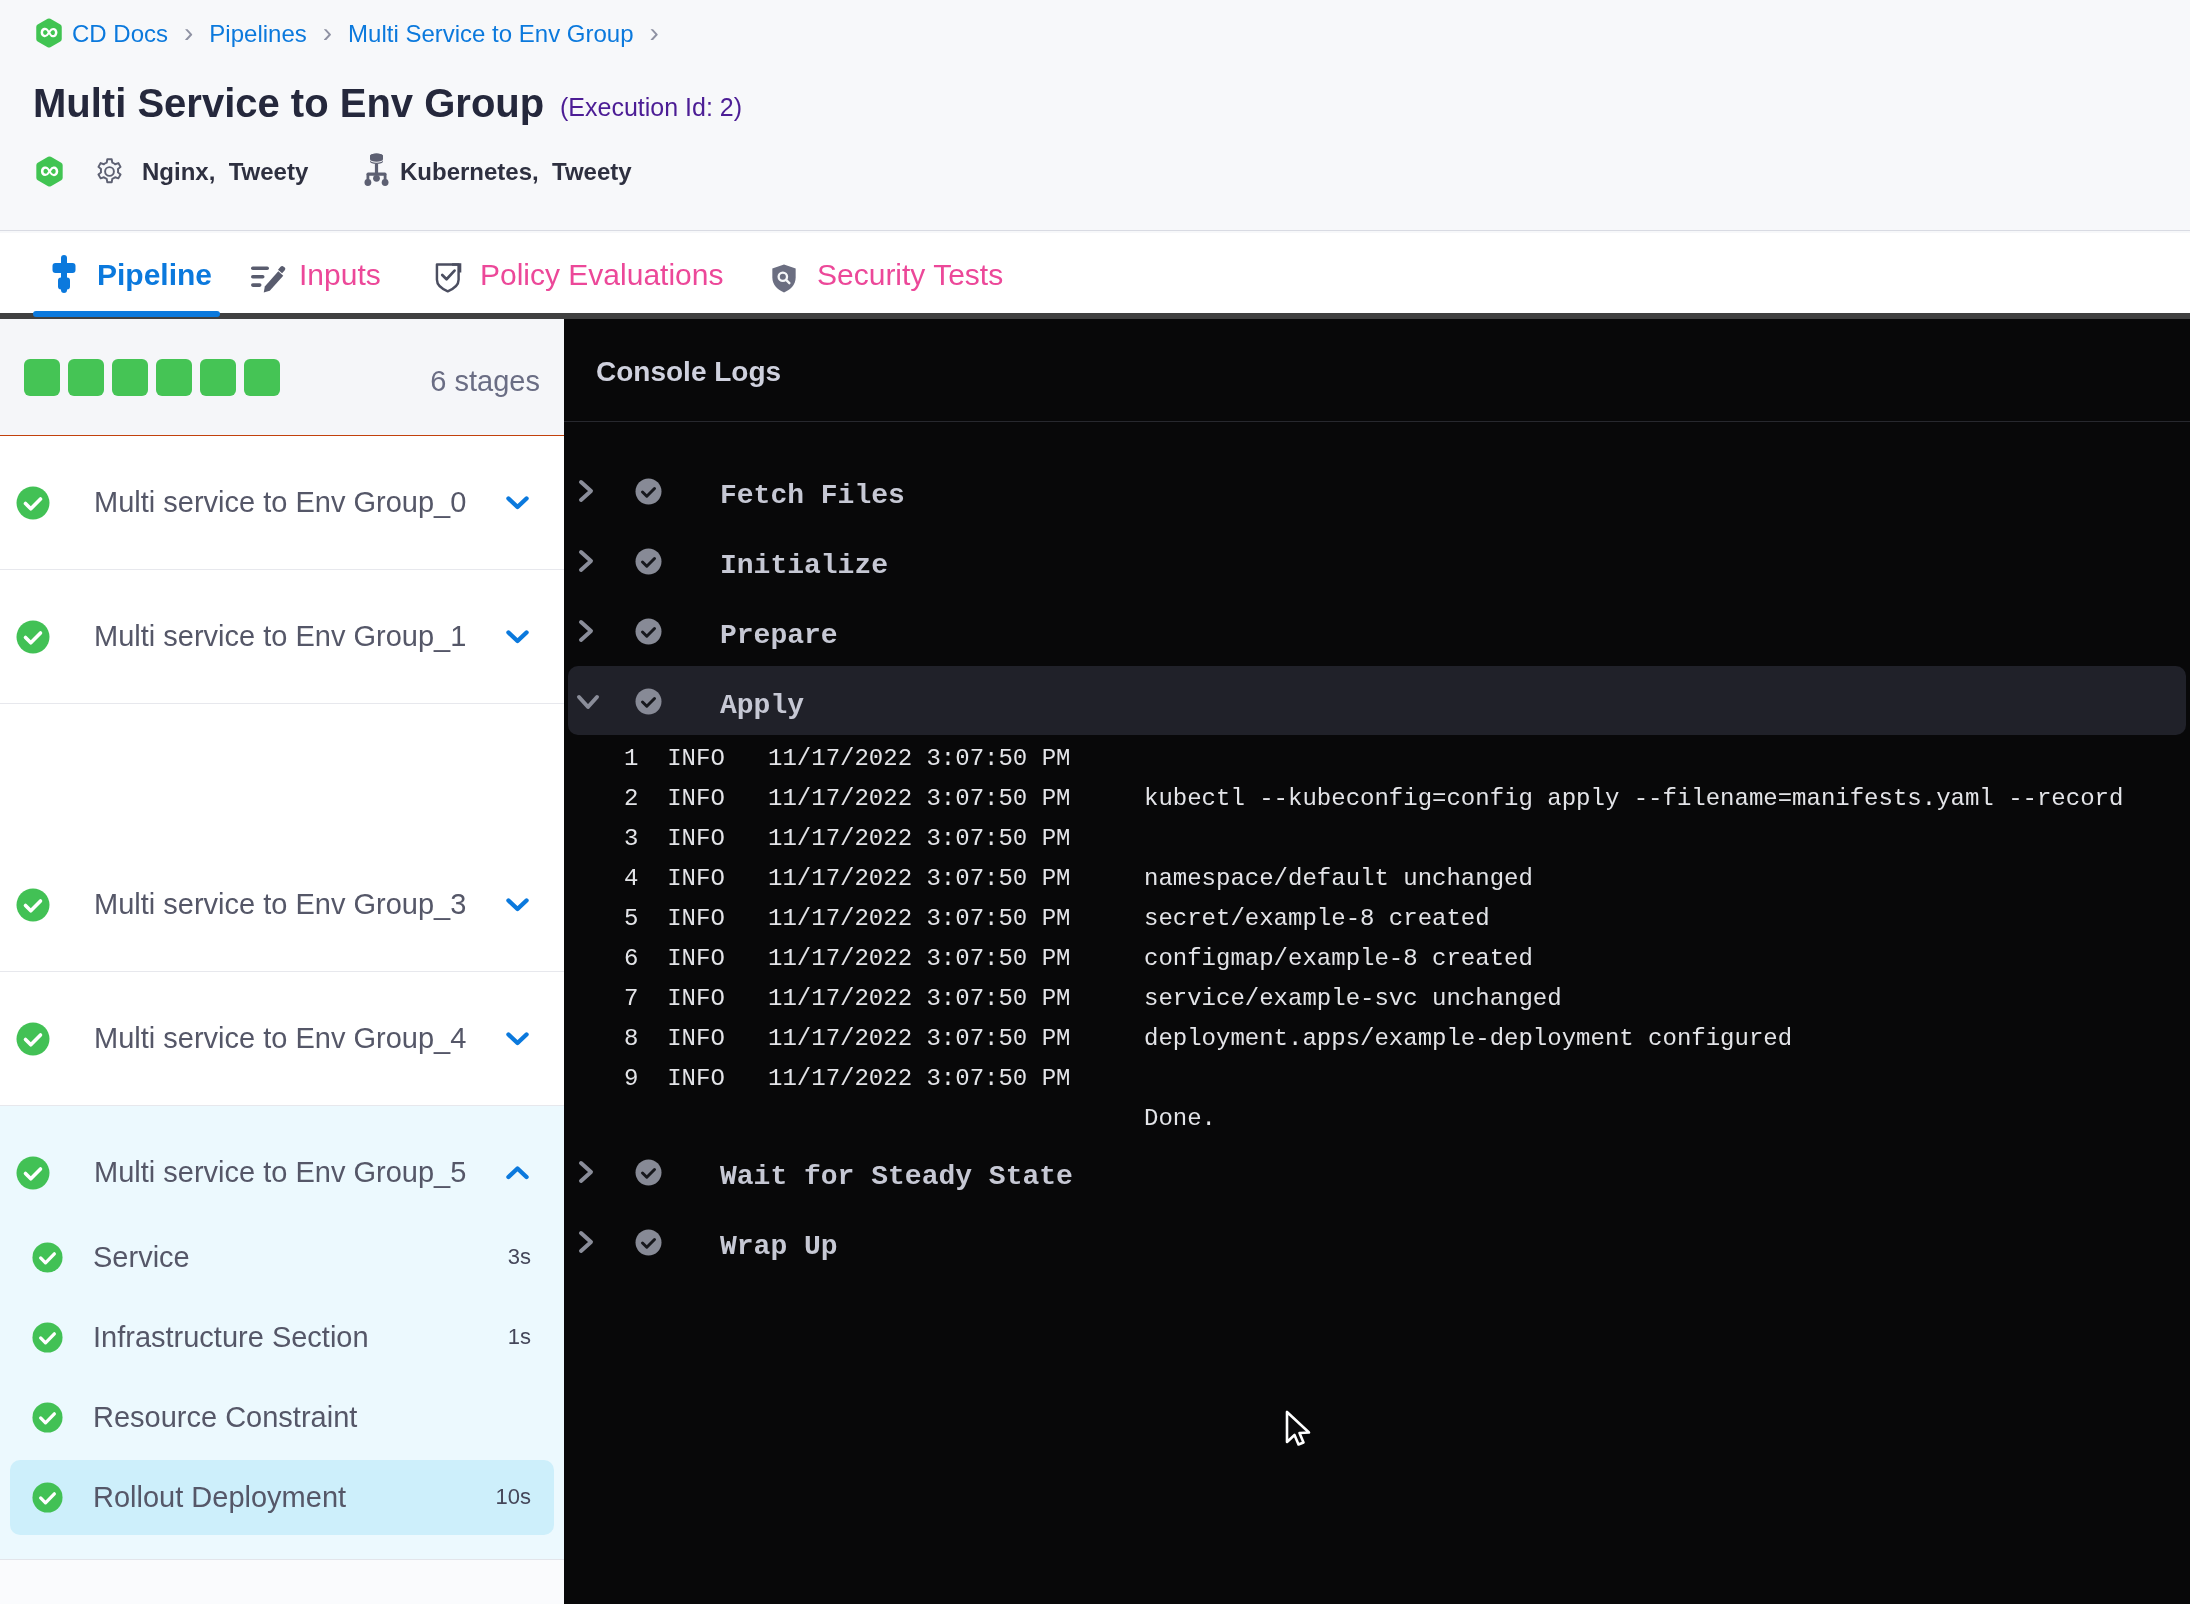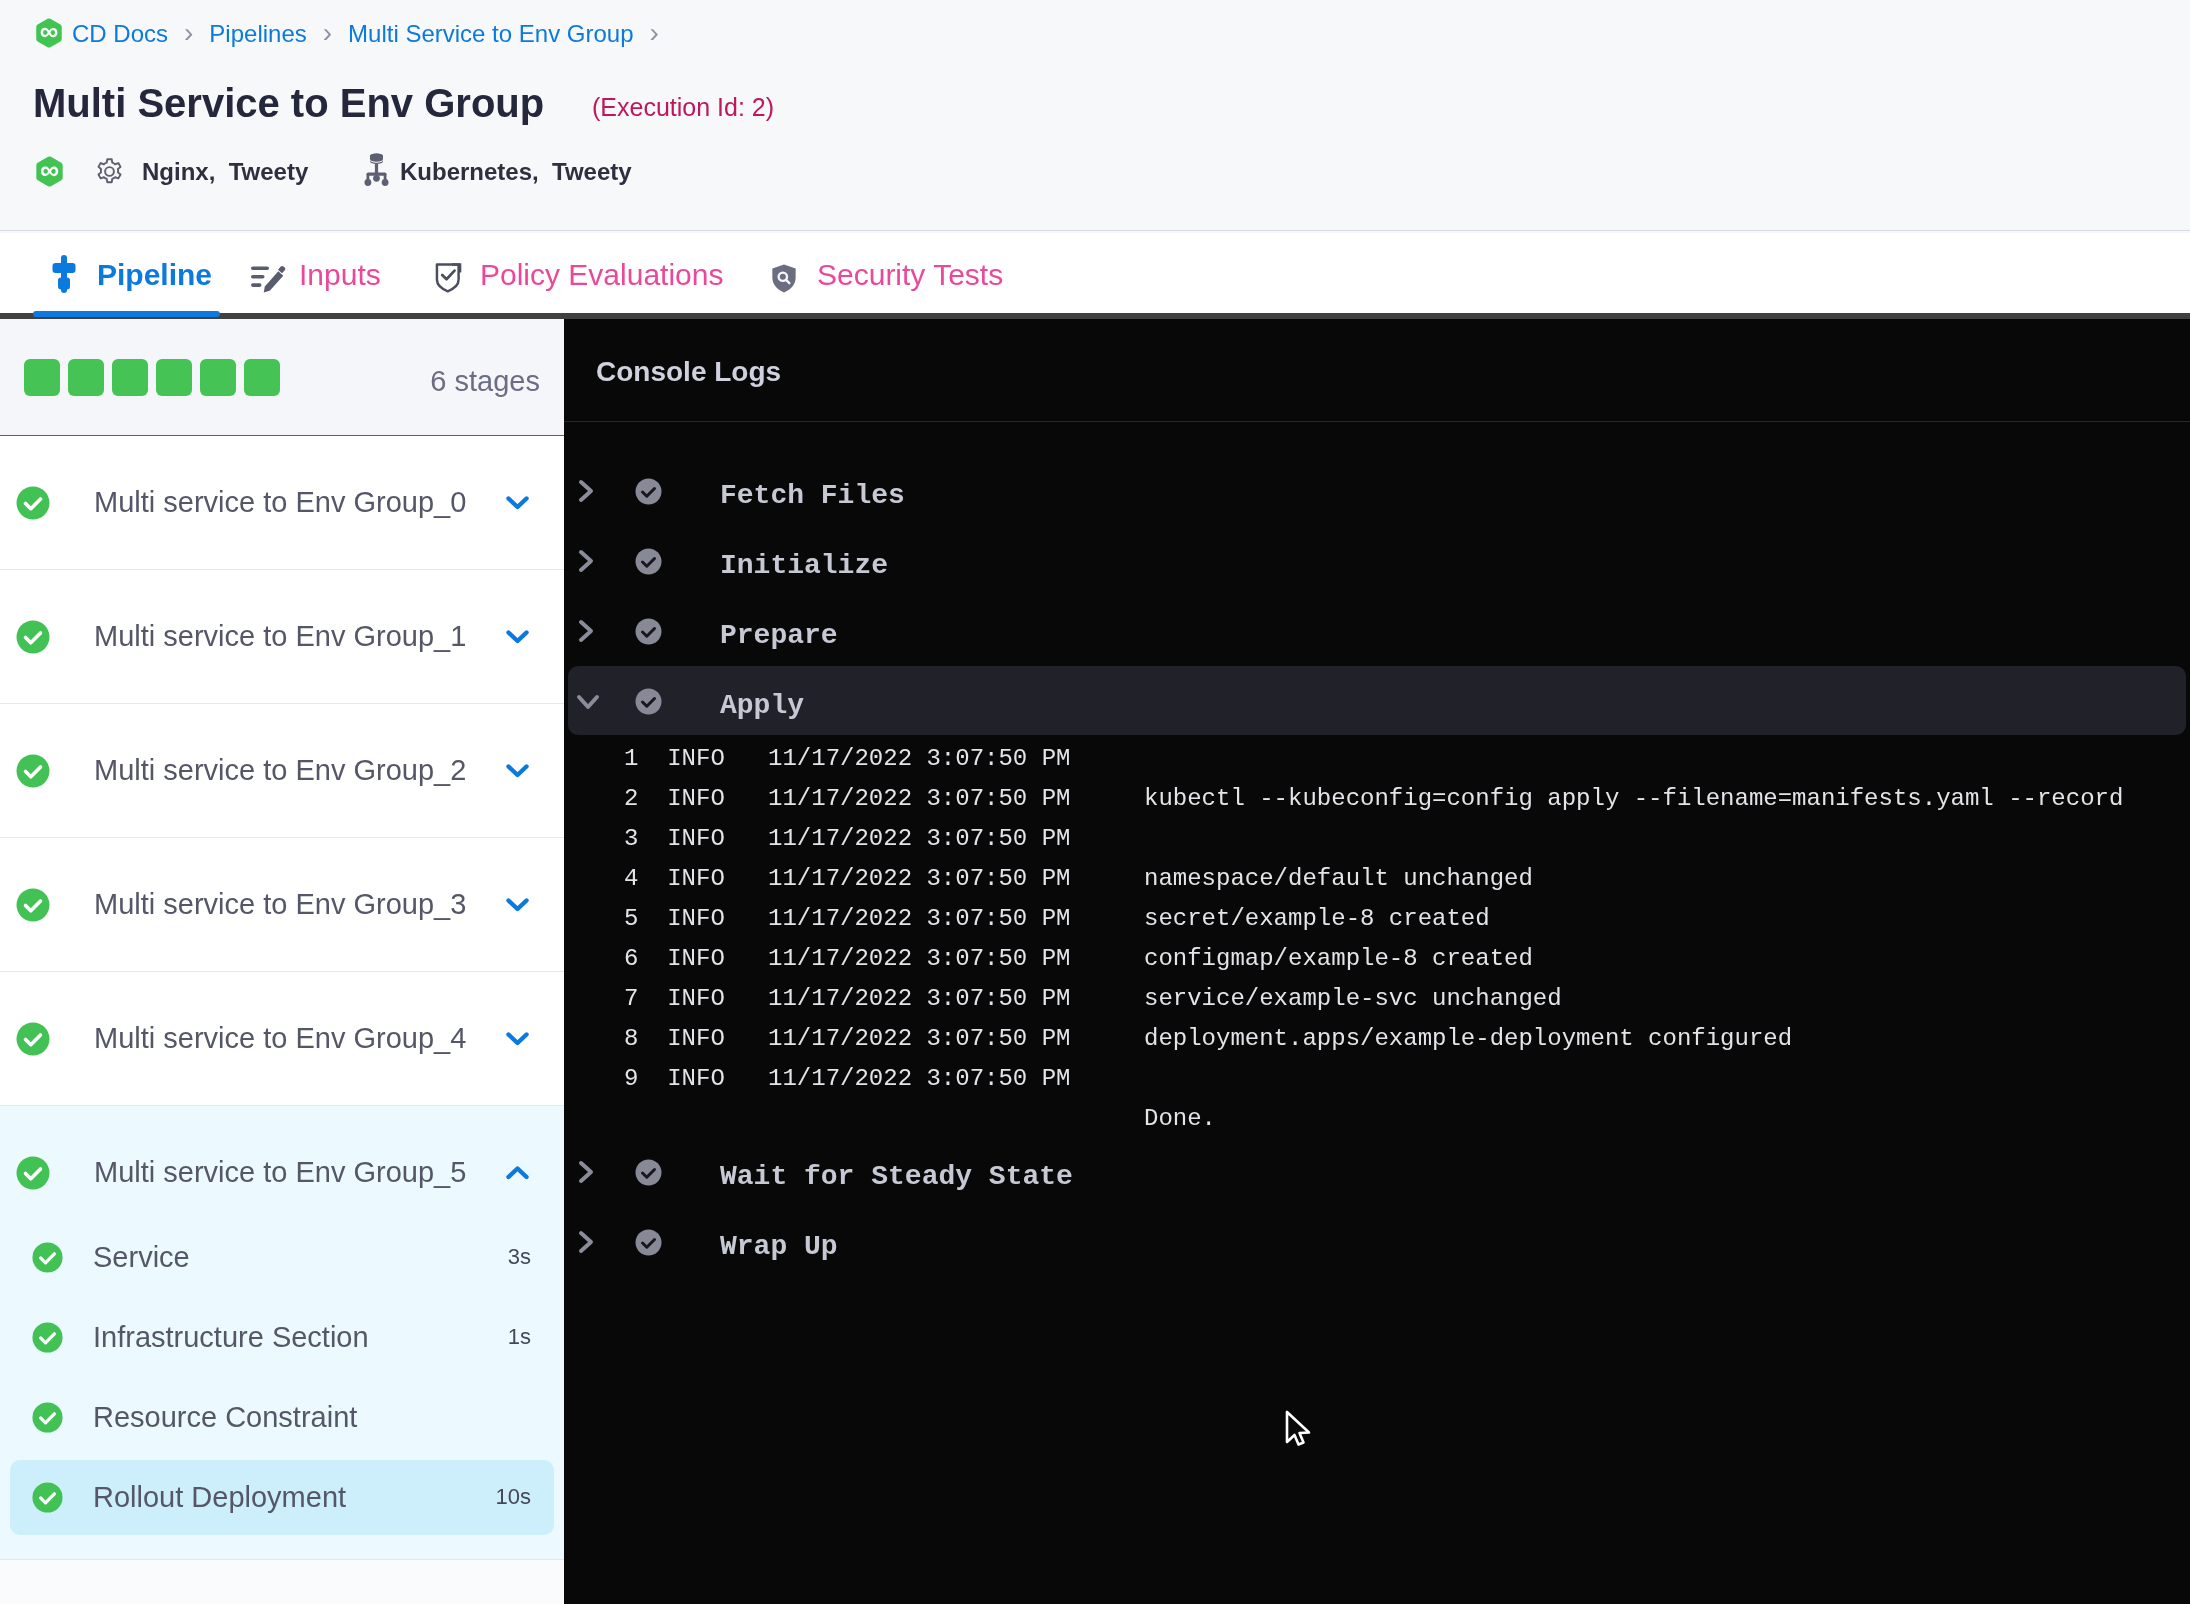--- a/index.html
+++ b/index.html
@@ -9,21 +9,21 @@
   #page { position:relative; width:2190px; height:1604px; }
 
   
   #header { position:absolute; left:0; top:0; width:2190px; height:233px;
     background:#f7f8fa; }
   #crumbs { position:absolute; left:72px; top:20px; font-size:24px; color:#0b79dd;
     display:flex; align-items:center; height:28px; }
   #crumbs .sep { color:#8f92a3; margin:0 16px; font-size:28px; font-weight:500; position:relative; top:-1px; }
   #title { position:absolute; left:33px; top:81px; font-size:40px; font-weight:bold;
     color:#25283c; white-space:nowrap; }
-  #exeid { position:absolute; left:592px; top:93px; font-size:25px; color:#be185d; }
+  #exeid { position:absolute; left:560px; top:93px; font-size:25px; color:#4c1d95; }
   #meta { position:absolute; left:35px; top:155px; height:34px; display:flex;
     align-items:center; font-size:24px; font-weight:600; color:#2e3040; }
 
   
   #tabs { position:absolute; left:0; top:233px; width:2190px; height:86px;
     background:#fff; border-bottom:6px solid #404040; }
   .tab { position:absolute; top:0; height:84px; display:flex; align-items:center;
     font-size:30px; color:#ec4899; }
   #tab-underline { position:absolute; left:33px; top:78px; width:187px; height:6px;
     border-radius:3px; background:#0b79dd; }
@@ -173,30 +173,20 @@
     <div class="stagerow" style="top:251px">
       <svg class="ck" width="34" height="34" viewBox="0 0 34 34">
           <circle cx="17" cy="17" r="16.5" fill="#42c155"></circle>
           <path d="M9.5 17.5 L14.8 22.8 L24.5 13" fill="none" stroke="#fff" stroke-width="3.6" stroke-linecap="round" stroke-linejoin="round"></path>
         </svg>
       <div class="nm">Multi service to Env Group_1</div>
       <svg class="chev" width="23" height="14" viewBox="0 0 23 14">
           <path d="M2.5 2.5 L11.5 11 L20.5 2.5" fill="none" stroke="#0b79dd" stroke-width="4.4" stroke-linecap="round" stroke-linejoin="round"></path>
         </svg>
     </div>
-    <div class="stagerow" style="top:385px">
-      <svg class="ck" width="34" height="34" viewBox="0 0 34 34">
-          <circle cx="17" cy="17" r="16.5" fill="#42c155"></circle>
-          <path d="M9.5 17.5 L14.8 22.8 L24.5 13" fill="none" stroke="#fff" stroke-width="3.6" stroke-linecap="round" stroke-linejoin="round"></path>
-        </svg>
-      <div class="nm">Multi service to Env Group_2</div>
-      <svg class="chev" width="23" height="14" viewBox="0 0 23 14">
-          <path d="M2.5 2.5 L11.5 11 L20.5 2.5" fill="none" stroke="#0b79dd" stroke-width="4.4" stroke-linecap="round" stroke-linejoin="round"></path>
-        </svg>
-    </div>
     <div class="stagerow" style="top:519px">
       <svg class="ck" width="34" height="34" viewBox="0 0 34 34">
           <circle cx="17" cy="17" r="16.5" fill="#42c155"></circle>
           <path d="M9.5 17.5 L14.8 22.8 L24.5 13" fill="none" stroke="#fff" stroke-width="3.6" stroke-linecap="round" stroke-linejoin="round"></path>
         </svg>
       <div class="nm">Multi service to Env Group_3</div>
       <svg class="chev" width="23" height="14" viewBox="0 0 23 14">
           <path d="M2.5 2.5 L11.5 11 L20.5 2.5" fill="none" stroke="#0b79dd" stroke-width="4.4" stroke-linecap="round" stroke-linejoin="round"></path>
         </svg>
     </div>

